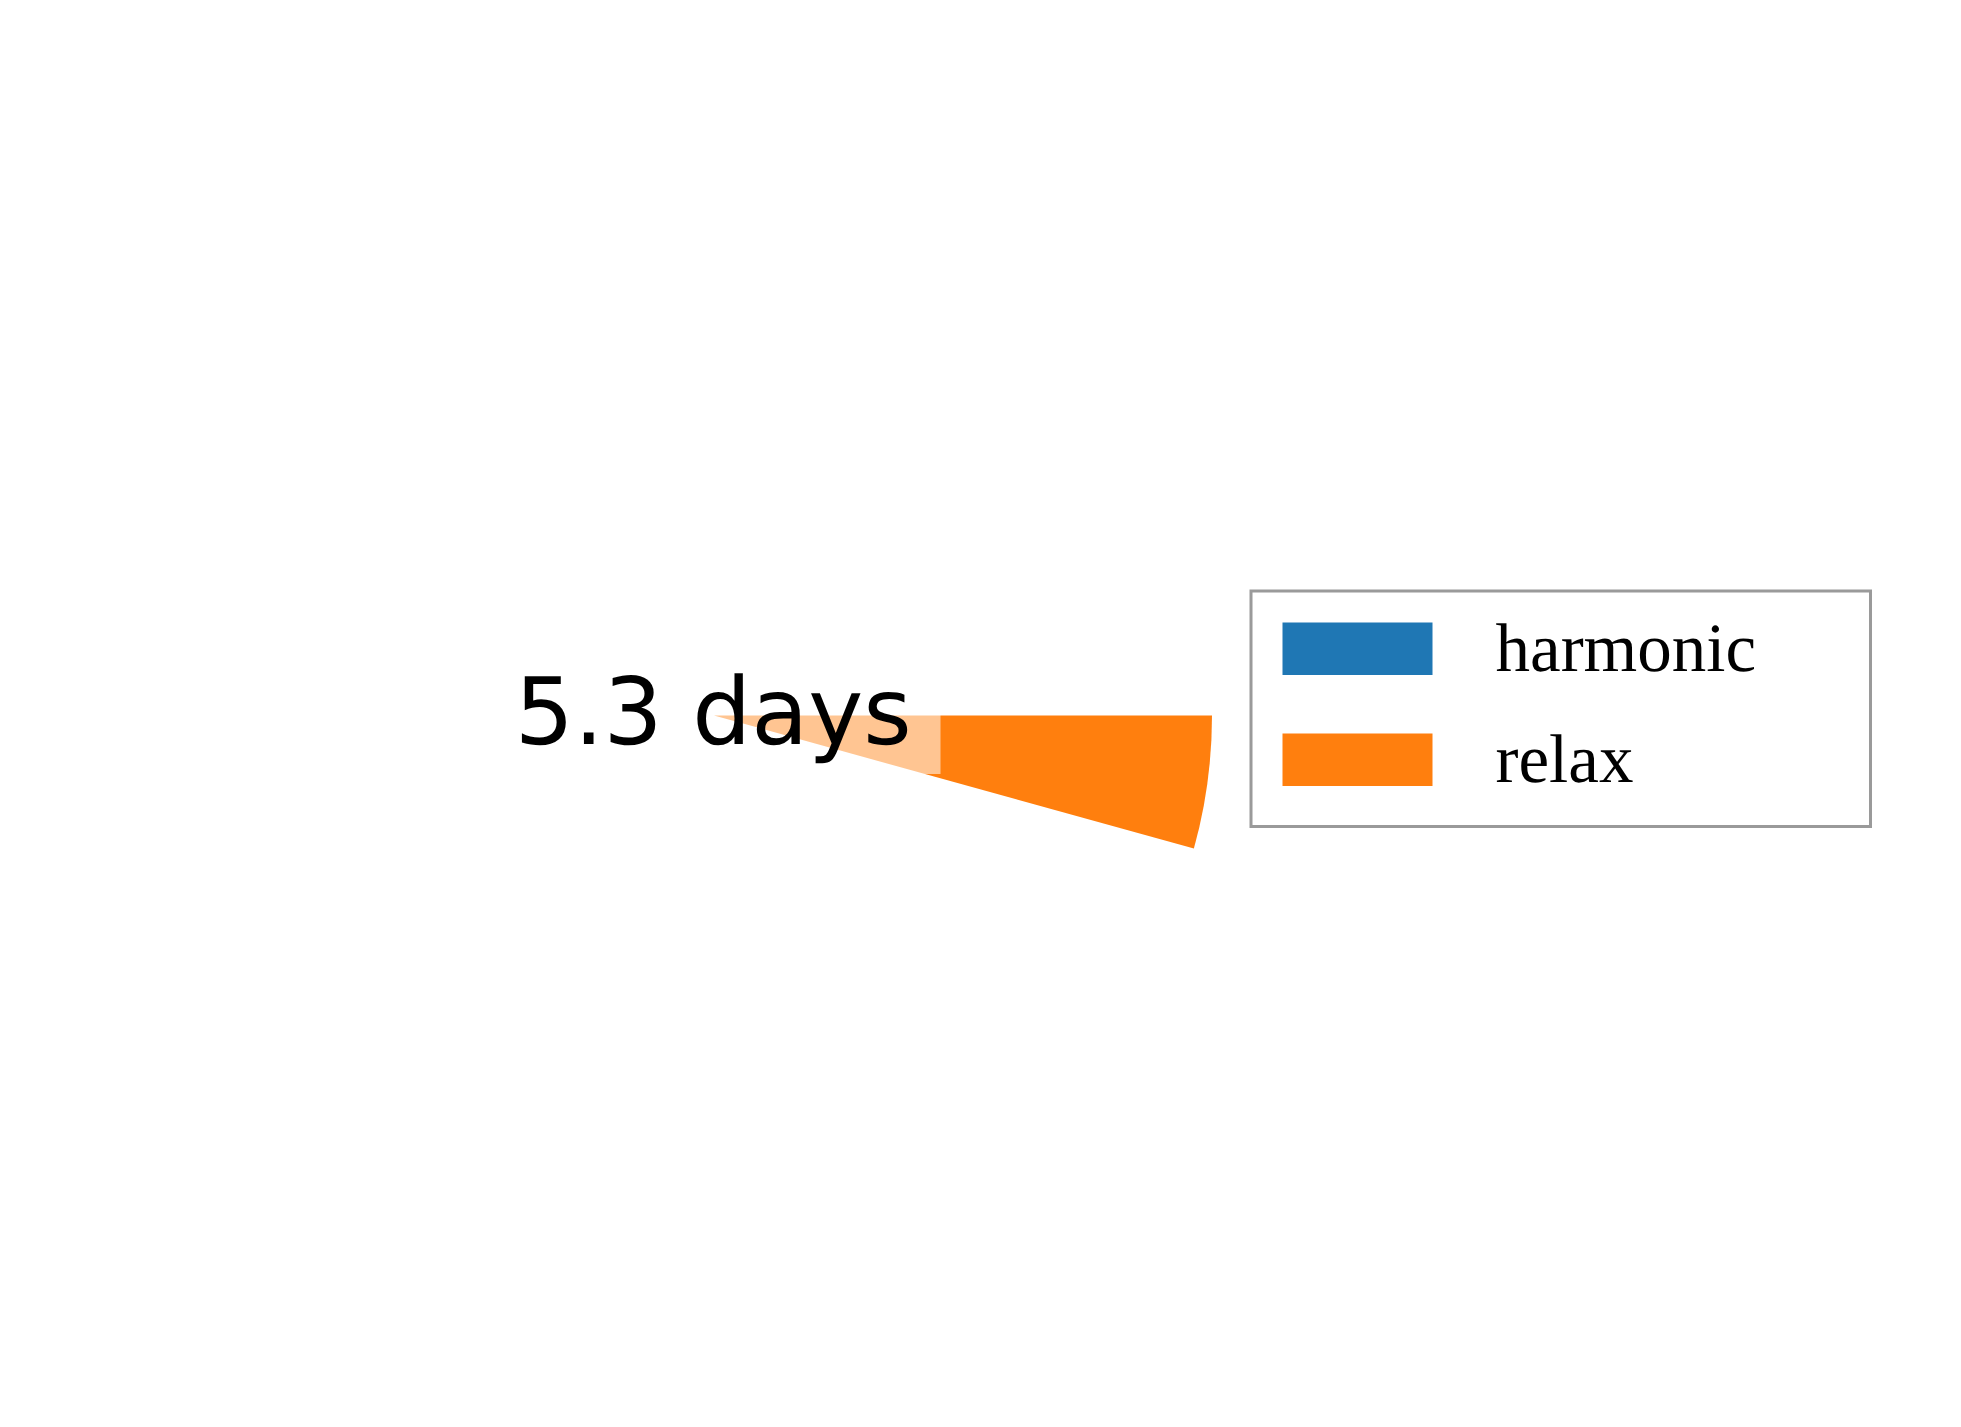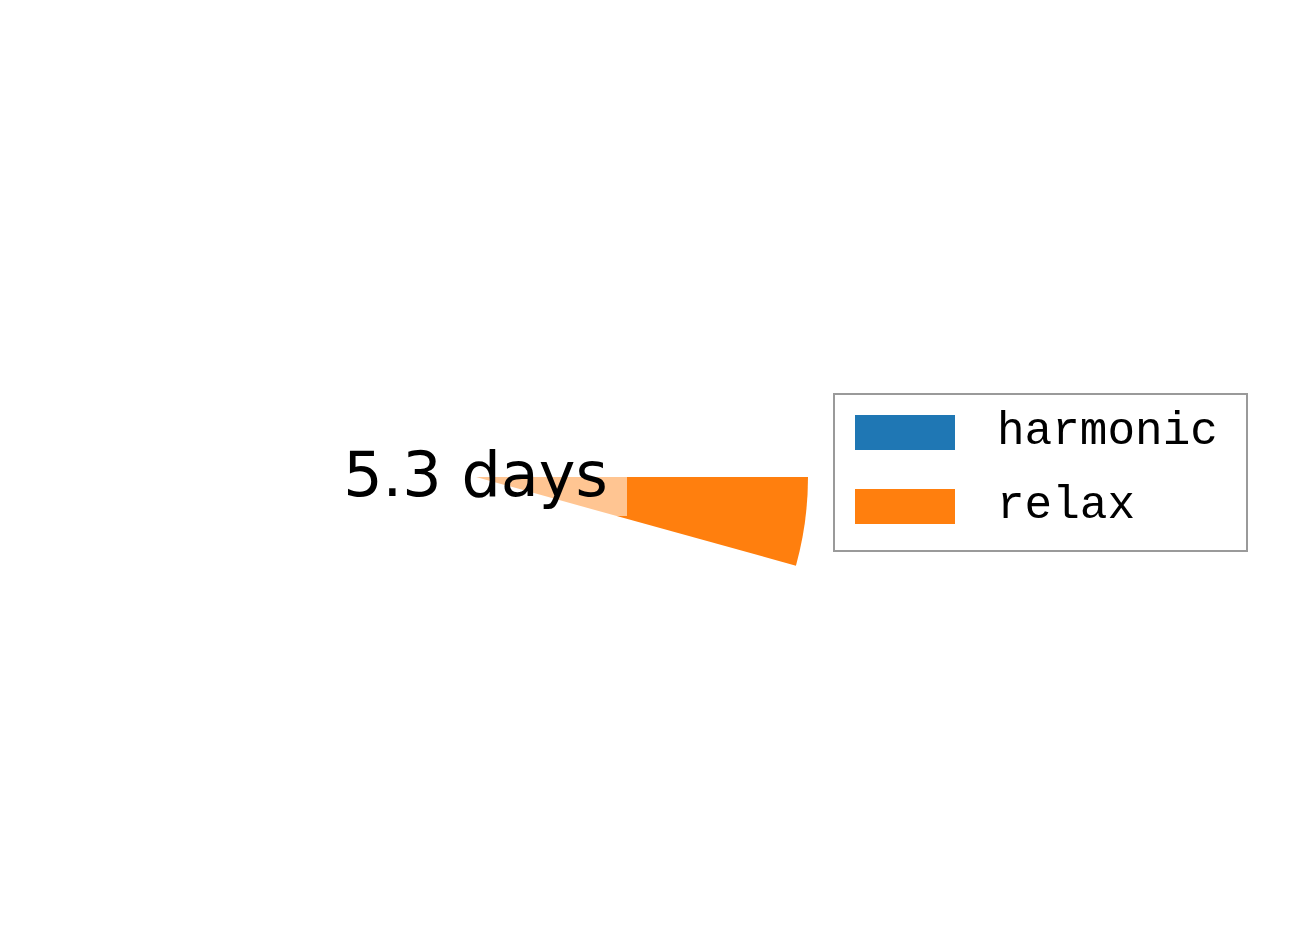--- a/index.html
+++ b/index.html
@@ -82,21 +82,21 @@
 
   .legend-swatch {
     position: absolute;
     left: 20px;
     width: 100px;
     height: 35px;
   }
   .legend-label {
     position: absolute;
     left: 162px;
-    font-family: Liberation Mono, monospace;
+    font-family: Liberation Serif, serif;
     font-size: 46px;
     line-height: 46px;
     color: #000000;
     white-space: nowrap;
   }
 </style>
 </head>
 <body>
 
 <div id="figure">

